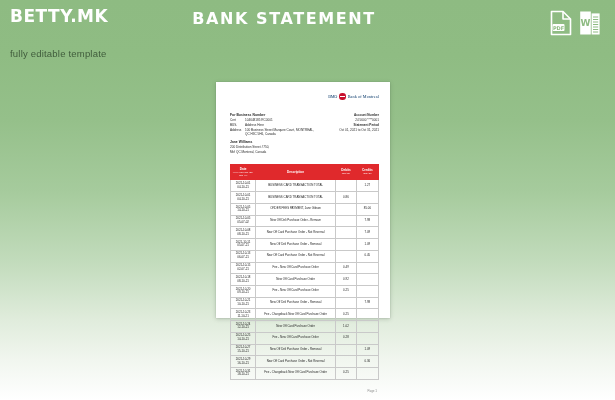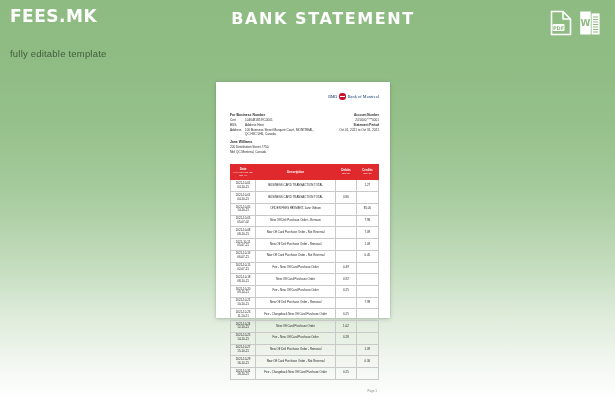--- a/index.html
+++ b/index.html
@@ -23,21 +23,20 @@
     letter-spacing:.5px; line-height:1; font-family:"DejaVu Sans", sans-serif;
   }
   .brand-sub{
     margin-top:24px; font-size:9.5px; color:#3f5b3b; line-height:1;
     letter-spacing:.2px;
   }
   .doc-title{
     position:absolute; left:0; top:9px; width:568px; text-align:center;
     font-size:16px; font-weight:bold; color:#ffffff; letter-spacing:1.6px;
     font-family:"DejaVu Sans", sans-serif;
-    margin-left:39px;
   }
   .formats{
     position:absolute; right:14px; top:10px;
     display:flex; gap:7px; align-items:flex-start;
   }
   .fmt{ width:22px; height:26px; position:relative; }
 
   
   .page{
     position:absolute; left:216px; top:82px; width:174px; height:236px;
@@ -104,21 +103,21 @@
     margin-top:9px; text-align:right; font-size:3px; color:#8a8a8a;
     padding-right:2px;
   }
 </style>
 </head>
 <body>
 
 <div class="topbar">
 
   <div class="brand">
-    <div class="brand-logo">FEES.MK</div>
+    <div class="brand-logo">BETTY.MK</div>
     <div class="brand-sub">fully editable template</div>
   </div>
 
   <div class="doc-title">BANK STATEMENT</div>
 
   <div class="formats">
 
     <div class="fmt">
       <svg width="22" height="26" viewBox="0 0 22 26">
         <path d="M1.5 1.5 H13 L20.5 9 V24.5 H1.5 Z" fill="none" stroke="#ffffff" stroke-width="1.6" stroke-linejoin="round"></path>

